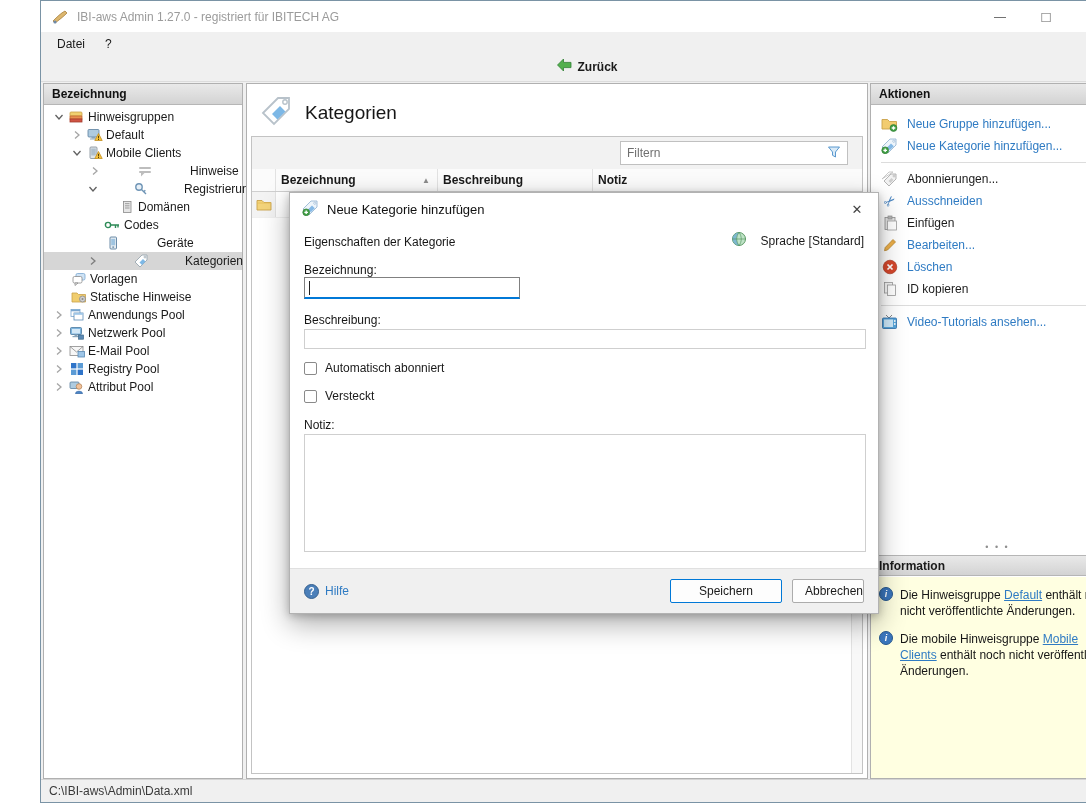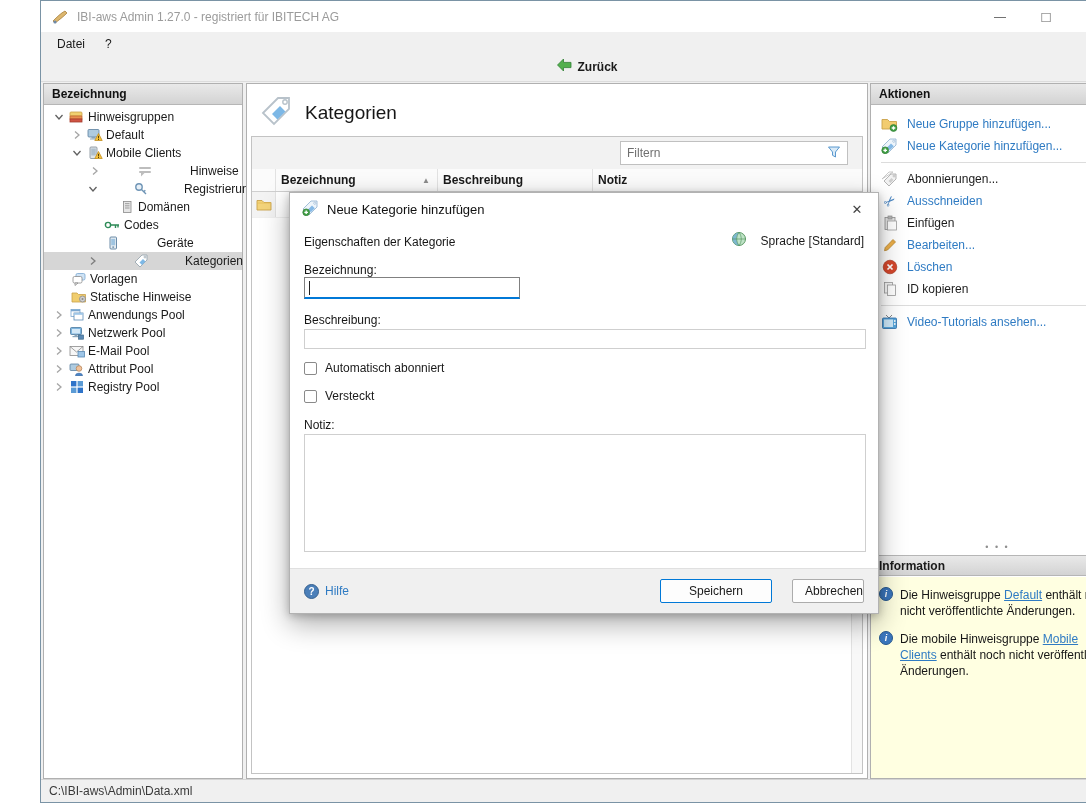--- a/index.html
+++ b/index.html
@@ -80,21 +80,21 @@
   .dlg-label { position:absolute; left:14px; color:#161616; }
   .inp-bez { position:absolute; left:14px; top:84px; width:216px; height:22px; border:1px solid #808080; border-bottom:2px solid #0078d7; padding:2px 5px; font:inherit; outline:none; }
   .caret { position:absolute; left:19px; top:88px; width:1px; height:14px; background:#222; }
   .inp-besch { position:absolute; left:14px; top:136px; width:562px; height:20px; border:1px solid #cfcfcf; padding:2px 5px; font:inherit; outline:none; }
   .cb-row { position:absolute; left:14px; display:flex; align-items:center; gap:8px; }
   .checkbox { width:13px; height:13px; background:#fff; border:1px solid #8a8a8a; border-radius:2px; }
   .notiz { position:absolute; left:14px; top:241px; width:562px; height:118px; border:1px solid #cfcfcf; resize:none; font:inherit; outline:none; padding:3px 5px; }
   .dlg-footer { position:absolute; left:0; right:0; bottom:0; height:45px; background:#f0f0f0; border-top:1px solid #e0e0e0; display:flex; align-items:center; padding:0 14px; }
   .help-link { display:flex; align-items:center; gap:6px; color:#2f7bc3; }
   .help-badge { width:15px; height:15px; border-radius:50%; background:#4b7fb9; border:1px solid #35608f; color:#fff; font-size:10px; font-weight:bold; display:flex; align-items:center; justify-content:center; }
-  .dlg-buttons { margin-left:auto; display:flex; gap:20px;border-radius:6px; }
+  .dlg-buttons { margin-left:auto; display:flex; gap:10px;border-radius:6px; }
   .btn { height:24px; font:inherit; background:#fdfdfd; border:1px solid #acacac; border-radius:2px; padding:0 12px; color:#1a1a1a; }
   .btn.primary { width:112px; border:1px solid #0078d7; }
   .btn.secondary { width:72px; }
 
   
   .statusbar { position:absolute; left:0; bottom:0; width:100%; height:23px; background:#f0f0f0; border-top:1px solid #d4d4d4; display:flex; align-items:center; padding:0 8px; color:#3a3a3a;justify-content:center; }
   .resize-grip { margin-left:auto; display:flex; }
 </style>
 </head>
 <body>
@@ -346,44 +346,44 @@
         <span class="tlabel">E-Mail Pool</span>
       </div>
 
       <div class="tree-row lv0">
         <span class="twisty">
             <svg width="10" height="10" viewBox="0 0 10 10">
               <path d="M3 1.5 L7 5 L3 8.5" fill="none" stroke="#a5a5a5" stroke-width="1.3"></path>
             </svg>
           </span>
         <span class="ticon">
-            <svg width="15" height="14" viewBox="0 0 15 14">
-              <rect x="1" y="2" width="9" height="6.5" rx="1" fill="#aecbe0" stroke="#5b7f9e" stroke-width="0.8"></rect>
-              <circle cx="10" cy="6.5" r="2.8" fill="#f2c29a" stroke="#b5855a" stroke-width="0.8"></circle>
-              <path d="M6.5 13.5 C6.5 10.5 13.5 10.5 13.5 13.5 Z" fill="#4a86c8" stroke="#2f62a0" stroke-width="0.7"></path>
-            </svg>
-          </span>
-        <span class="tlabel">Attribut Pool</span>
-      </div>
-
-      <div class="tree-row lv0">
-        <span class="twisty">
-            <svg width="10" height="10" viewBox="0 0 10 10">
-              <path d="M3 1.5 L7 5 L3 8.5" fill="none" stroke="#a5a5a5" stroke-width="1.3"></path>
-            </svg>
-          </span>
-        <span class="ticon">
             <svg width="14" height="14" viewBox="0 0 14 14">
               <rect x="1" y="1" width="5.4" height="5.4" fill="#2f74c9"></rect>
               <rect x="7.6" y="1" width="5.4" height="5.4" fill="#5b9bd5"></rect>
               <rect x="1" y="7.6" width="5.4" height="5.4" fill="#5b9bd5"></rect>
               <rect x="7.6" y="7.6" width="5.4" height="5.4" fill="#2f74c9"></rect>
             </svg>
           </span>
         <span class="tlabel">Registry Pool</span>
+      </div>
+
+      <div class="tree-row lv0">
+        <span class="twisty">
+            <svg width="10" height="10" viewBox="0 0 10 10">
+              <path d="M3 1.5 L7 5 L3 8.5" fill="none" stroke="#a5a5a5" stroke-width="1.3"></path>
+            </svg>
+          </span>
+        <span class="ticon">
+            <svg width="15" height="14" viewBox="0 0 15 14">
+              <rect x="1" y="2" width="9" height="6.5" rx="1" fill="#aecbe0" stroke="#5b7f9e" stroke-width="0.8"></rect>
+              <circle cx="10" cy="6.5" r="2.8" fill="#f2c29a" stroke="#b5855a" stroke-width="0.8"></circle>
+              <path d="M6.5 13.5 C6.5 10.5 13.5 10.5 13.5 13.5 Z" fill="#4a86c8" stroke="#2f62a0" stroke-width="0.7"></path>
+            </svg>
+          </span>
+        <span class="tlabel">Attribut Pool</span>
       </div>
 
     </div>
   </div>
 
   <div class="panel" id="main-panel">
     <div class="main-title-row">
       <span><svg width="32" height="30" viewBox="0 0 16 15">
             <polygon points="1,8.5 8.5,1 14,1 14,6.5 6.5,14" fill="#fff" stroke="#b8c2ca" stroke-width="0.9"></polygon>
             <polygon points="5.5,9 9.5,5 12.2,7.7 8.2,11.7" fill="#7db8e6"></polygon>

